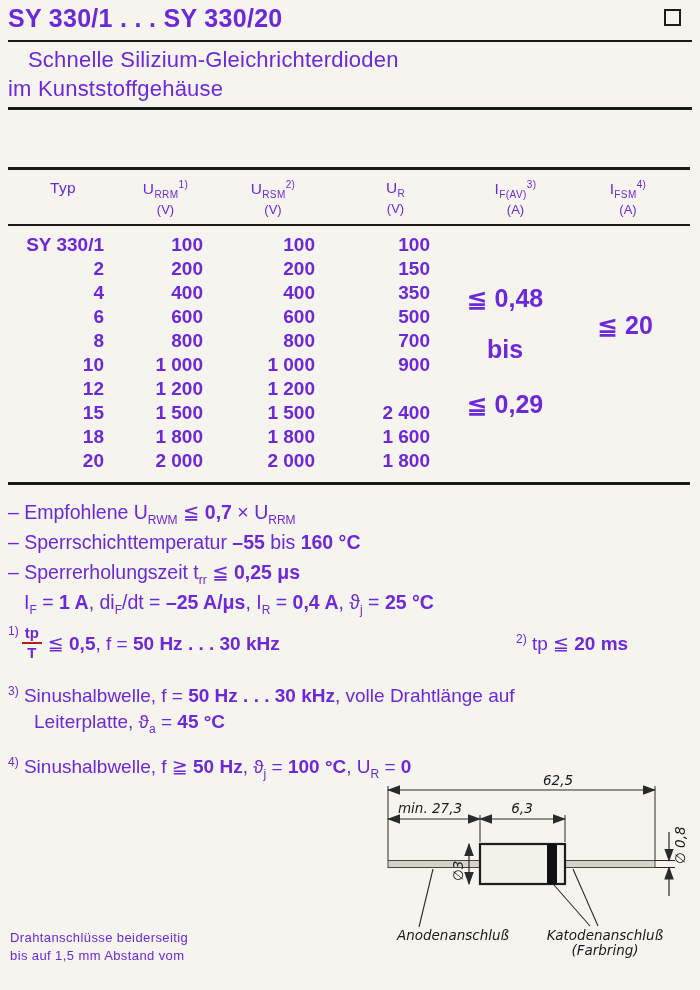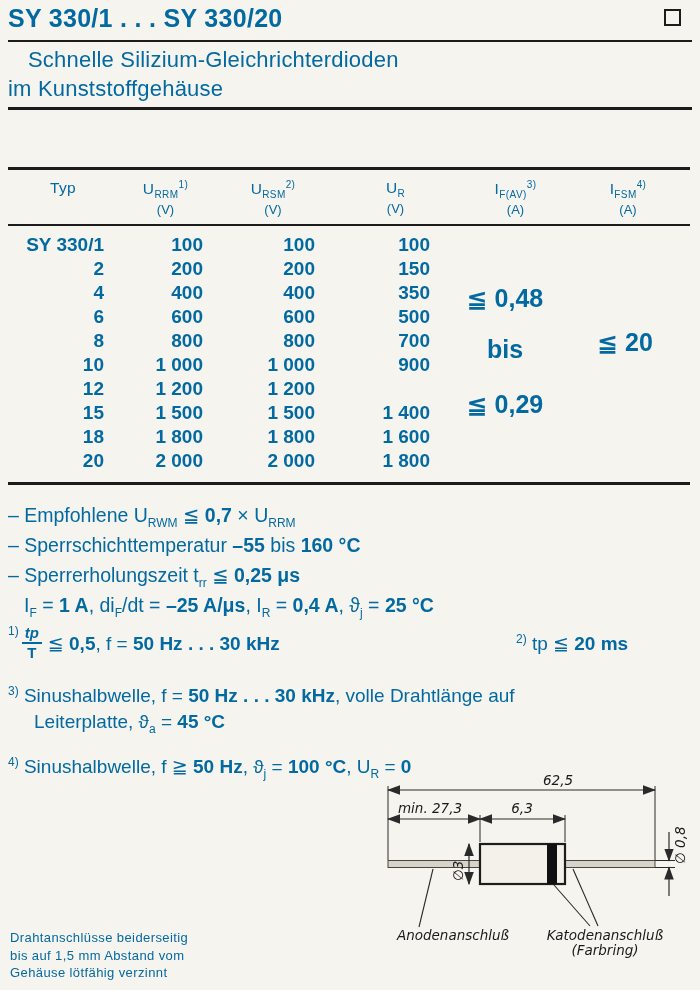--- a/index.html
+++ b/index.html
@@ -1,19 +1,19 @@
 <!DOCTYPE html>
 <html><head>
 <meta charset="utf-8">
 <style>
   * { margin:0; padding:0; box-sizing:border-box; }
   html,body { background:#dedcd6; }
   .page {
     position:relative; width:700px; height:990px; margin:0 auto;
-    background:#f6f4ef; color:#0369a1; overflow:hidden;
+    background:#f6f4ef; color:#6d28d9; overflow:hidden;
     font-family:"Liberation Sans","DejaVu Sans",sans-serif;
   }
   .title { position:absolute; left:8px; top:4px; font-size:25px; font-weight:700; letter-spacing:.3px; }
   .check-square { position:absolute; left:664px; top:9px; width:17px; height:17px; border:2.5px solid #1c1c1c; }
   .rule { position:absolute; left:8px; width:684px; background:#1b1b1b; }
   .rule1 { top:40px; height:2px; }
   .rule2 { top:107px; height:2.5px; }
   .subtitle { position:absolute; left:8px; font-size:22px; font-weight:400; letter-spacing:.2px; }
   .s1 { top:47px;margin-left:20px; } .s2 { top:76px; }
 
@@ -32,37 +32,37 @@
     font-size:19px; font-weight:700; }
   .tcell { text-align:right; white-space:nowrap; }
   .tcell.typ  { padding-right:14px; }
   .tcell.urrm { padding-right:10px; }
   .tcell.ursm { padding-right:18px; }
   .tcell.ur   { padding-right:28px; }
   .merged { position:absolute; width:110px; text-align:center; font-size:25px; font-weight:700; }
   .m1 { left:442px; top:58px; }
   .m2 { left:442px; top:109px; }
   .m3 { left:442px; top:164px; }
-  .m4 { left:562px; top:102px; }
+  .m4 { left:562px; top:85px; }
 
   
   .notes { position:absolute; left:8px; top:496px; font-size:19.5px; }
-  .note { height:30px; line-height:39px; white-space:nowrap; }
+  .note { height:30px; line-height:32px; white-space:nowrap; }
   .note.indent { padding-left:16px; }
   .note sub { font-size:12px; }
   b { font-weight:700; }
 
   
   .footnotes { position:absolute; left:8px; top:620px; width:684px; font-size:19px; }
   .fn { position:relative; }
   .mark { font-size:12px; }
   .fn1 { height:46px; display:flex; align-items:center; }
   .fn1 .mark { align-self:flex-start; margin-top:4px; margin-right:3px; }
   .frac { display:inline-block; text-align:center; font-size:15px; font-weight:700; line-height:1.1; margin-right:6px; }
-  .frac .num { display:block; border-bottom:2px solid #0369a1; padding:0 3px 1px;font-style:italic; }
+  .frac .num { display:block; border-bottom:2px solid #b91c1c; padding:0 3px 1px; }
   .frac .den { display:block; padding-top:1px; }
   .fn2 { position:absolute; left:508px; top:12px; white-space:nowrap; }
   .fn3 { margin-top:12px; line-height:26px; padding-left:26px; text-indent:-26px; }
   .fn4 { margin-top:7px; line-height:26px; padding-left:26px; text-indent:-26px; }
   .fn sub { font-size:12px; }
 
   
   .drawing { position:absolute; left:293px; top:772px; }
   .drawing text { font-family:"DejaVu Sans",sans-serif; font-style:italic; font-size:13.5px; fill:#1a1a1a; }
   .drawing .dimline { stroke:#2a2a2a; stroke-width:1.2; fill:none; }
@@ -156,21 +156,21 @@
         </div>
         <div class="trow">
           <div class="tcell typ">12</div>
           <div class="tcell urrm">1 200</div>
           <div class="tcell ursm">1 200</div>
         </div>
         <div class="trow">
           <div class="tcell typ">15</div>
           <div class="tcell urrm">1 500</div>
           <div class="tcell ursm">1 500</div>
-          <div class="tcell ur">1 400</div>
+          <div class="tcell ur">2 400</div>
         </div>
         <div class="trow">
           <div class="tcell typ">18</div>
           <div class="tcell urrm">1 800</div>
           <div class="tcell ursm">1 800</div>
           <div class="tcell ur">1 600</div>
         </div>
         <div class="trow">
           <div class="tcell typ">20</div>
           <div class="tcell urrm">2 000</div>
@@ -261,16 +261,15 @@
       <line class="leader" x1="305" y1="154" x2="280" y2="97"></line>
       <text x="160" y="168" text-anchor="middle">Anodenanschluß</text>
       <text x="312" y="168" text-anchor="middle">Katodenanschluß</text>
       <text x="312" y="183" text-anchor="middle">(Farbring)</text>
     </g>
   </svg>
 
   <div class="bottom-note">
     <div>Drahtanschlüsse beiderseitig</div>
     <div>bis auf 1,5 mm Abstand vom</div>
-    <div>Gehäuse lötfähig verzinnt</div>
   </div>
 
 </div>
 
 </body></html>

